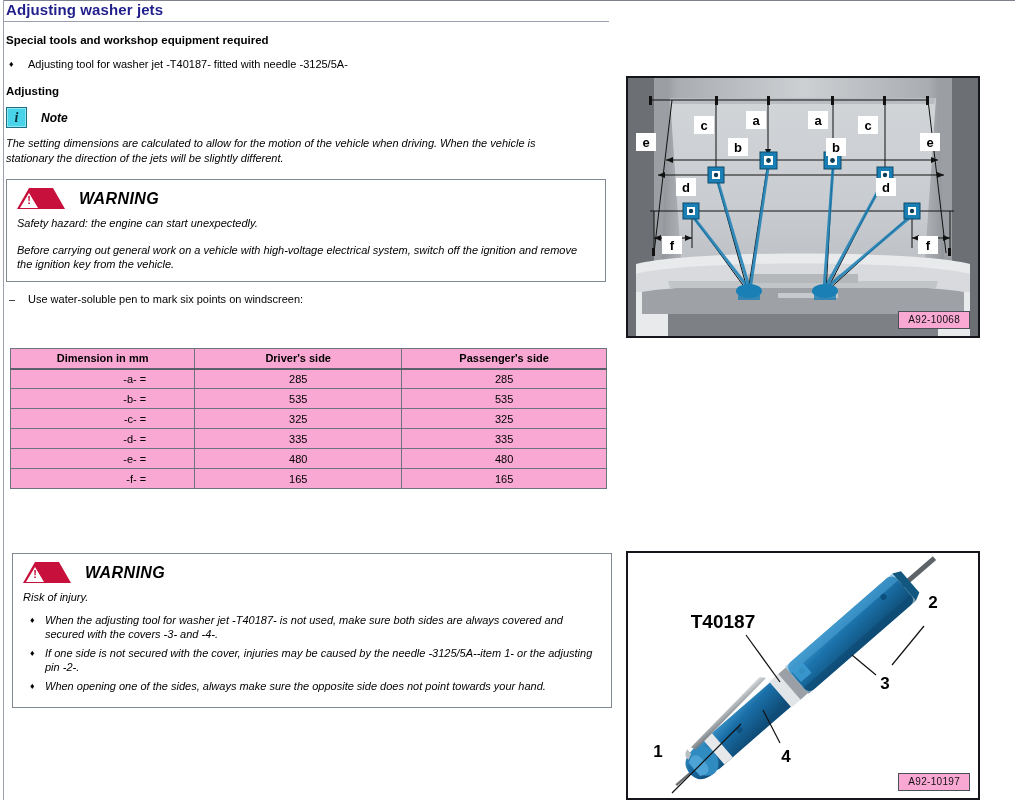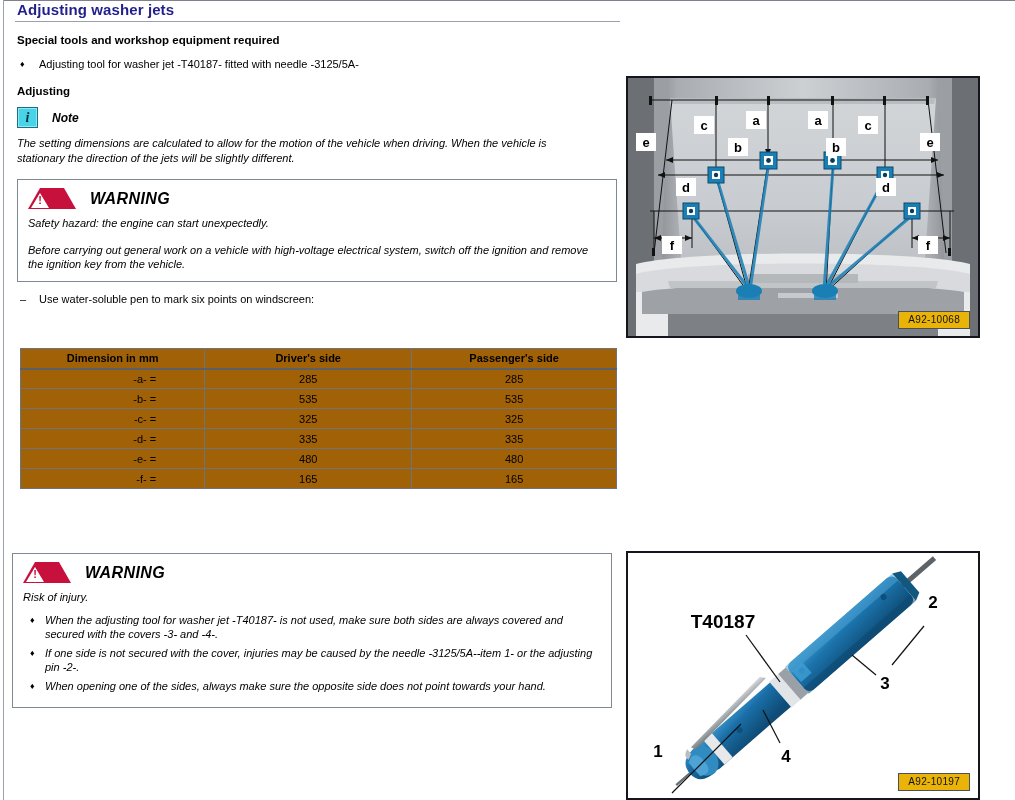--- a/index.html
+++ b/index.html
@@ -31,21 +31,21 @@
   #top-rule {
     position: absolute;
     left: 3px; top: 0px;
     width: 1012px; height: 1px;
     background: #7d828d;
   }
 
   
   #doc {
     position: absolute;
-    left: 15px; top: 0px;
+    left: 4px; top: 0px;
     width: 605px;
   }
   .page-title {
     color: #201f8c;
     font-size: 15px;
     font-weight: bold;
     letter-spacing: .1px;
     margin: 2px 0 0 0;
     padding: 0 0 3px 2px;
     line-height: 16px;
@@ -204,25 +204,25 @@
   .warn-bullets .bullet-row .glyph {
     width: 18px; flex: 0 0 18px;
     font-style: normal;
     font-size: 9px;
     line-height: 15px;
   }
 
   
   .dim-table {
     position: absolute;
-    left: 20px; top: 348px;
+    left: 10px; top: 348px;
     width: 597px;
     border-collapse: collapse;
     font-size: 11px;
-    background: #a16207;
+    background: #f9a8d4;
   }
   .dim-table th, .dim-table td {
     border: 1px solid #6e747e;
     height: 20px;
     padding: 0 8px;
     box-sizing: border-box;
   }
   .dim-table th {
     font-weight: bold;
     font-size: 11px;
@@ -254,21 +254,21 @@
     width: 354px; height: 262px;
   }
   #fig-tool {
     left: 626px; top: 551px;
     width: 354px; height: 249px;
   }
   .fig-caption {
     position: absolute;
     right: 8px; bottom: 7px;
     border: 1px solid #4c5058;
-    background: #eab308;
+    background: #f9a8d4;
     font-size: 10px;
     padding: 2px 9px 3px 9px;
     letter-spacing: .3px;
     color: #111;
     z-index: 40;
   }
   .fig-svg { display: block; width: 100%; height: 100%; }
   .lbl-txt {
     font-family: "Liberation Sans", sans-serif;
     font-size: 13px;

